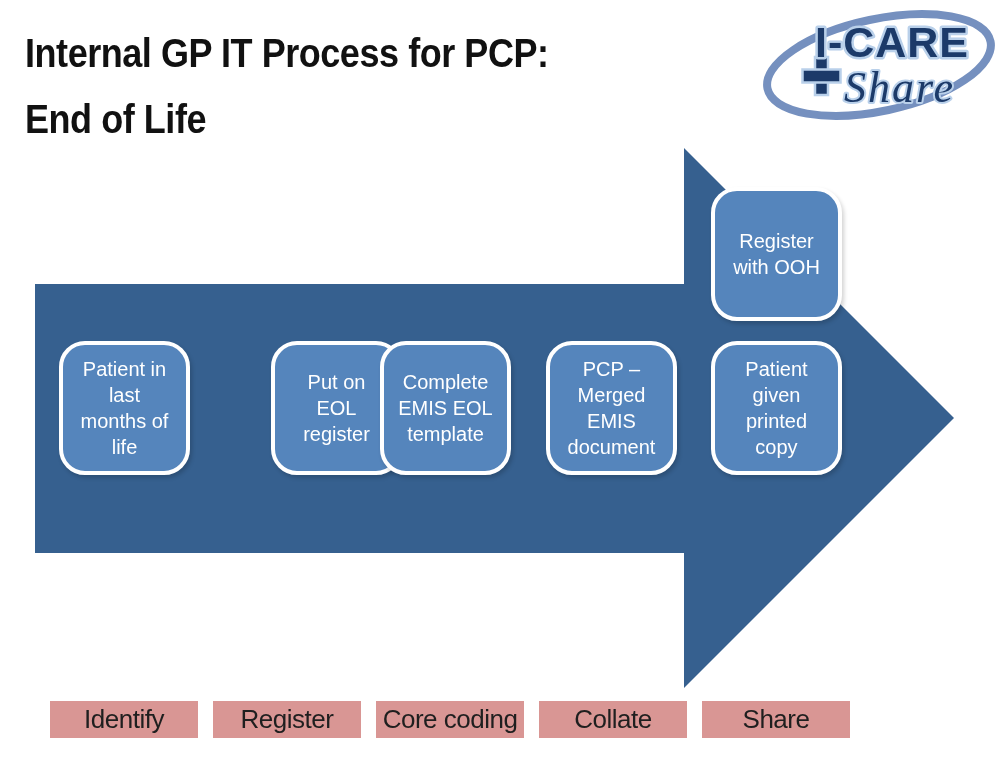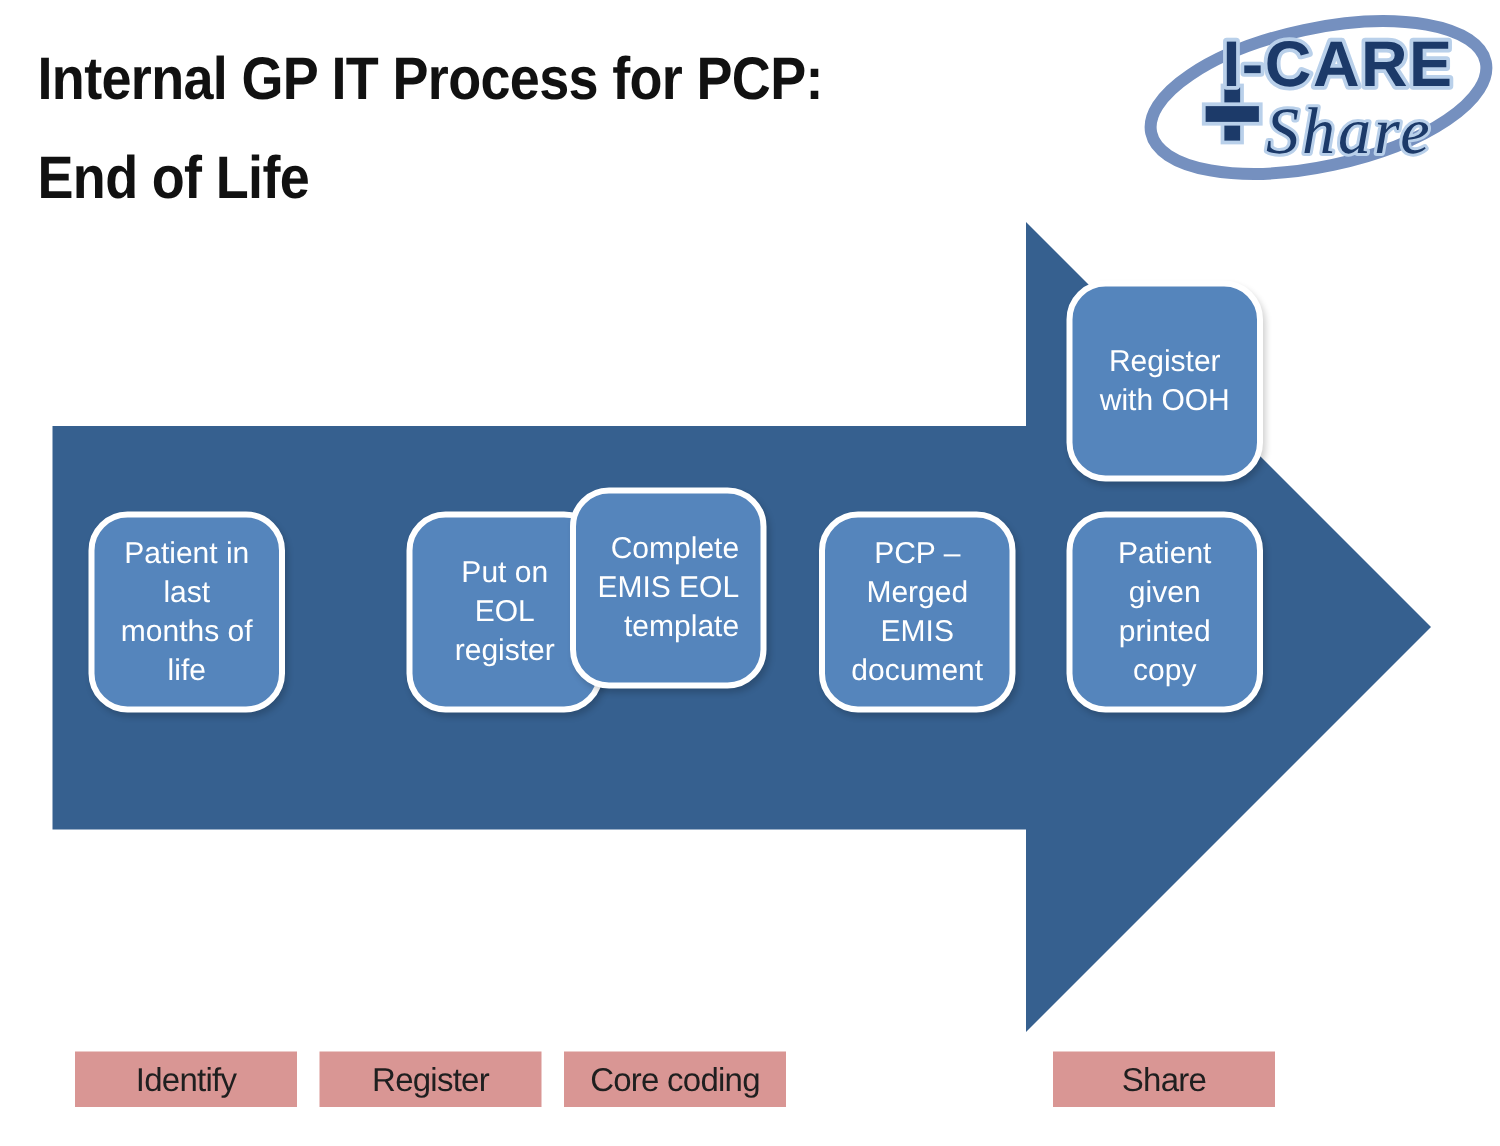--- a/index.html
+++ b/index.html
@@ -44,30 +44,30 @@
   }
   .pbox{
     position:absolute; width:131px; height:134px; box-sizing:border-box;
     background:var(--box); border:4px solid var(--box-border); border-radius:26px;
     display:flex; align-items:center; justify-content:center;
     color:var(--box-text); font-size:20px; line-height:1.3; text-align:center;
     white-space:pre-line; box-shadow:2px 3px 4px rgba(0,0,0,0.18);
   }
   .b1{left:59px;  top:341px;}
   .b2{left:224px; top:341px;margin-left:47px;}
-  .b3{left:380px; top:325px;text-align:right;}
+  .b3{left:380px; top:341px;}
   .b4{left:546px; top:341px;}
   .b5{left:711px; top:187px;}
   .b6{left:711px; top:341px;}
   .b7{left:711px; top:494px;}
   .stage{
     position:absolute; top:701px; width:148px; height:37px;
     background:var(--stage-bg); color:var(--stage-text);
     display:flex; align-items:center; justify-content:center;
-    font-size:22px; letter-spacing:-0.5px;
+    font-size:26px; letter-spacing:-0.5px;
   }
   .s1{left:50px;} .s2{left:213px;} .s3{left:376px;text-align:right;} .s4{left:539px;} .s5{left:702px;}
 </style>
 </head>
 <body>
 
 <div class="slide">
 
   <div class="title">Internal GP IT Process for PCP:
 End of Life</div>
@@ -102,15 +102,16 @@
   <div class="pbox b5">Register
 with OOH</div>
   <div class="pbox b6">Patient
 given
 printed
 copy</div>
 
   <div class="stage s1">Identify</div>
   <div class="stage s2">Register</div>
   <div class="stage s3">Core coding</div>
+  <div class="stage s4">Collate</div>
   <div class="stage s5">Share</div>
 
 </div>
 
 </body></html>

